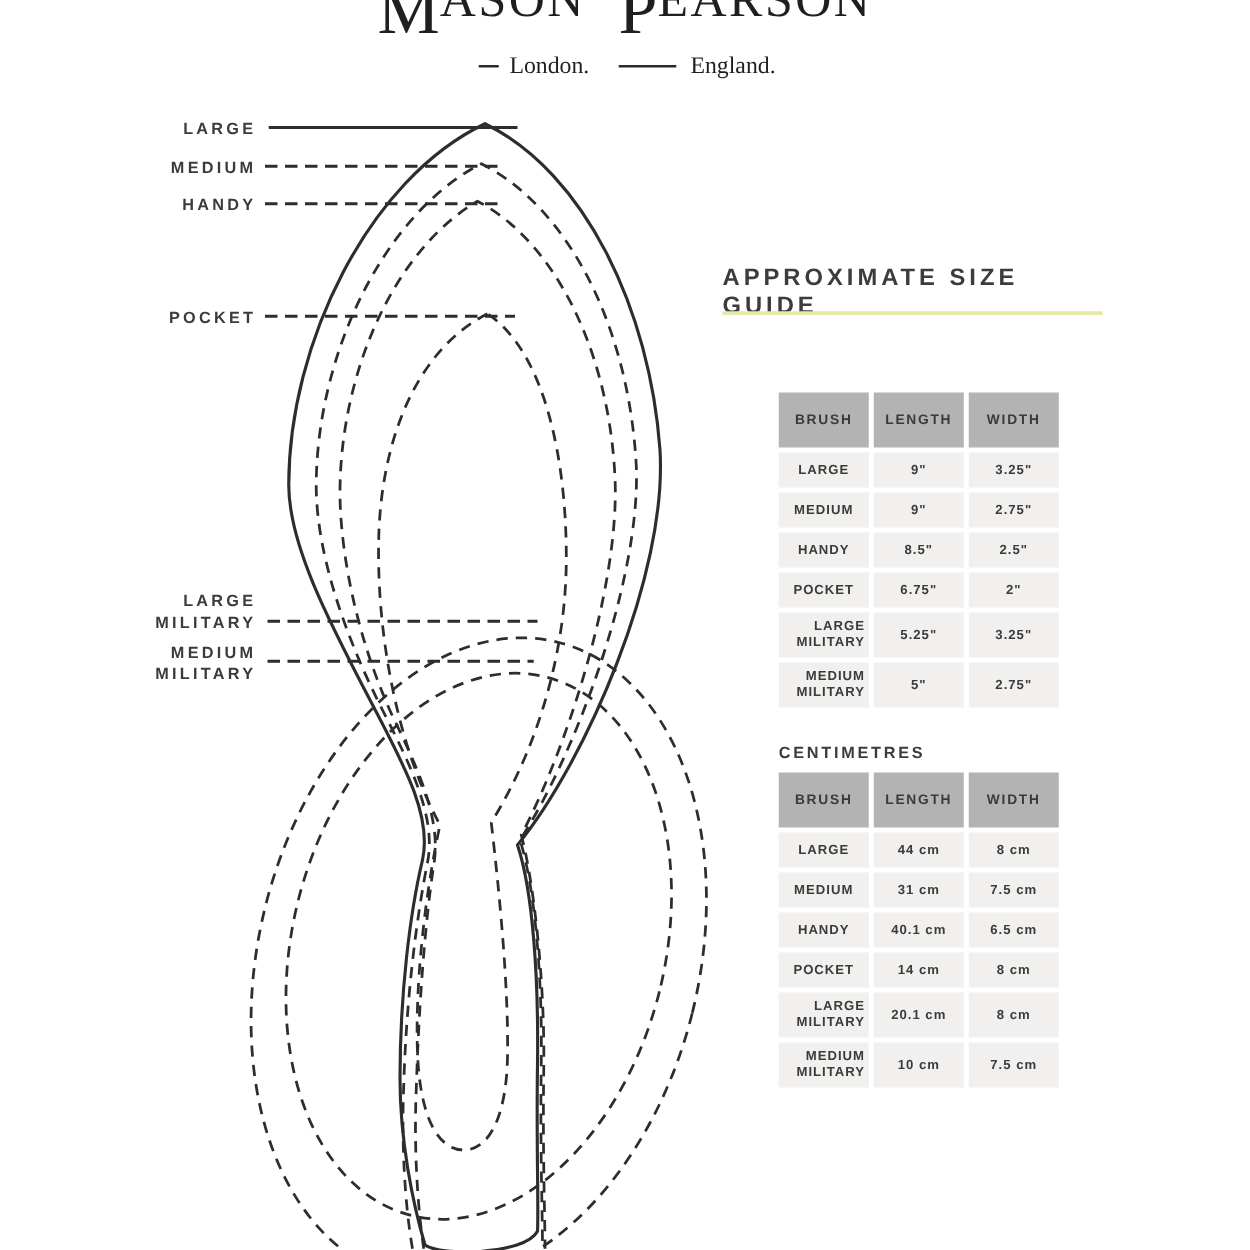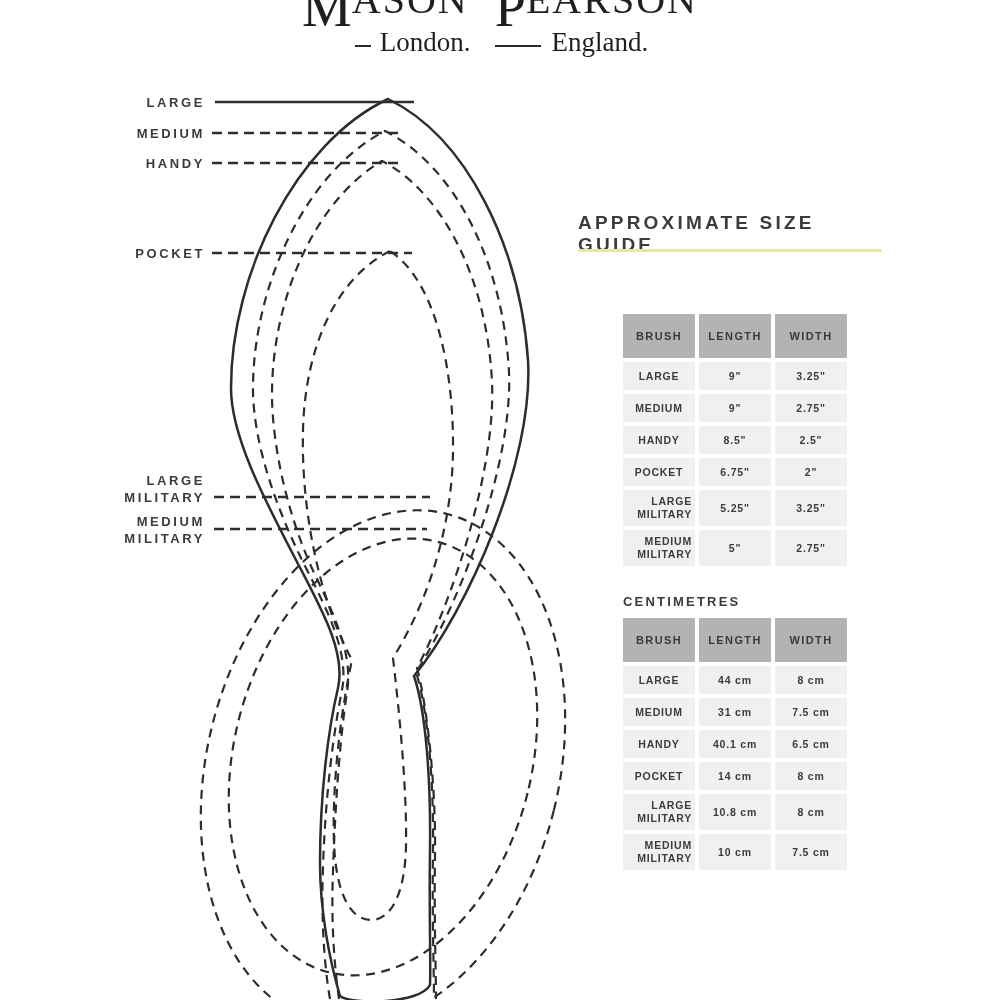--- a/index.html
+++ b/index.html
@@ -12,21 +12,21 @@
   }
   
   .logo{
     position:absolute;top:-21px;left:0;width:100%;
     text-align:center;color:#1f1f1f;
     font-family:"Liberation Serif",serif;
   }
   .logo-word{font-size:40px;line-height:42px;letter-spacing:2px;white-space:nowrap;}
   .logo-initial{font-size:56px;vertical-align:-13px;letter-spacing:0;}
   .logo-gap{display:inline-block;width:26px;}
-  .logo-sub{font-size:27px;line-height:24px;margin-top:2px;white-space:nowrap;}
+  .logo-sub{font-size:19px;line-height:24px;margin-top:12px;white-space:nowrap;}
   .logo-rule{display:inline-block;border-bottom:2px solid #2a2a2a;vertical-align:4px;}
   .logo-rule.short{width:16px;margin:0 9px 0 3px;}
   .logo-rule.long{width:46px;margin:0 11px 0 24px;}
   
   .dlabel{
     position:absolute;left:40px;width:165px;text-align:right;
     font-size:13px;font-weight:700;letter-spacing:2.6px;
     color:#3b3b3b;line-height:17px;white-space:pre-line;
   }
   .lbl-large{top:94px;}
@@ -184,18 +184,18 @@
     <div class="st-cell">MEDIUM</div>
     <div class="st-cell">31 cm</div>
     <div class="st-cell">7.5 cm</div>
     <div class="st-cell">HANDY</div>
     <div class="st-cell">40.1 cm</div>
     <div class="st-cell">6.5 cm</div>
     <div class="st-cell">POCKET</div>
     <div class="st-cell">14 cm</div>
     <div class="st-cell">8 cm</div>
     <div class="st-cell">LARGE MILITARY</div>
-    <div class="st-cell">10.8 cm</div>
+    <div class="st-cell">20.1 cm</div>
     <div class="st-cell">8 cm</div>
     <div class="st-cell">MEDIUM MILITARY</div>
     <div class="st-cell">10 cm</div>
     <div class="st-cell">7.5 cm</div>
   </div>
 
 </body></html>

